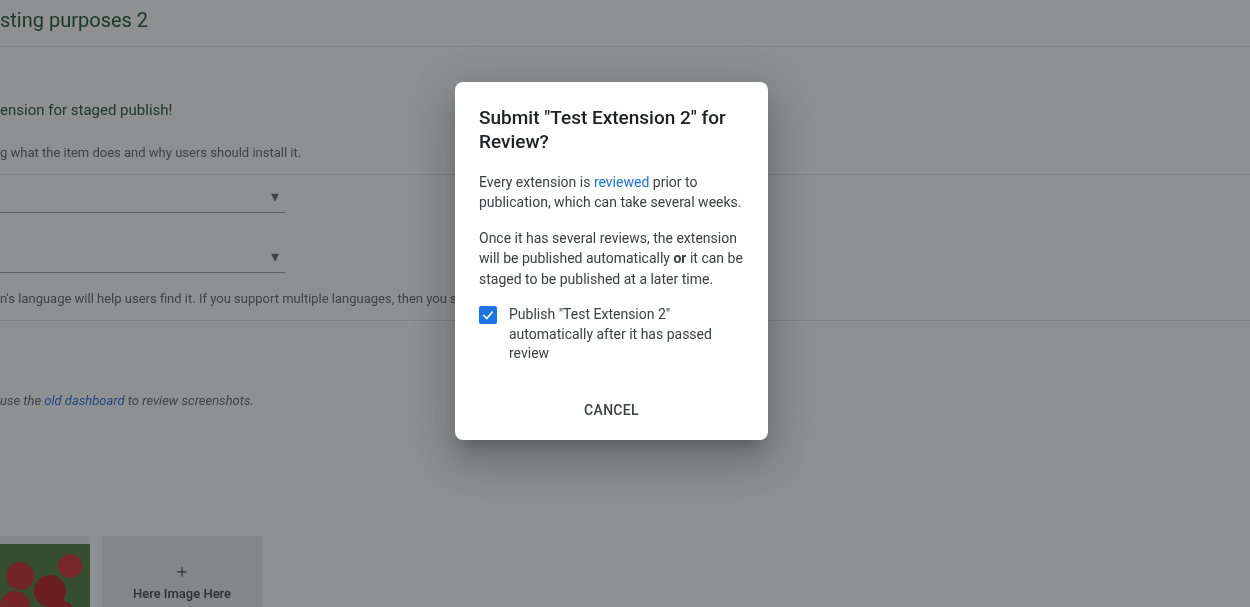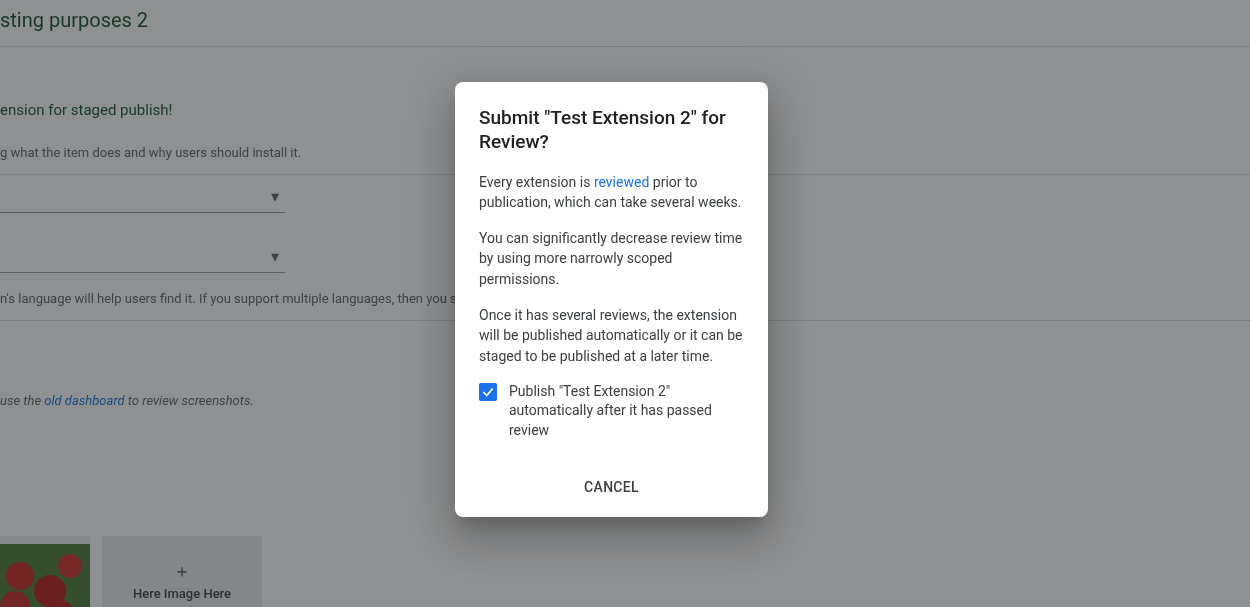--- a/index.html
+++ b/index.html
@@ -53,21 +53,21 @@
 }
 .dialog h2 {
   font-size: 19px; font-weight: 500; color: #202124; line-height: 1.25;
   margin-bottom: 18px;
 }
 .dialog p {
   font-size: 14px; color: #3c4043; line-height: 1.45;
   margin-bottom: 16px;
 }
 .dialog a { color: #1a73e8; text-decoration: none; text-align: center; }
-.dialog strong { font-weight: 400; }
+.dialog strong { font-weight: 700; }
 
 .cb-row { display: flex; align-items: flex-start; gap: 12px; margin-bottom: 20px; }
 .cb {
   width: 18px; height: 18px; min-width: 18px;
   background: #1a73e8; border-radius: 2px;
   display: flex; align-items: center; justify-content: center;
   margin-top: 1px;
 }
 .cb svg { width: 14px; height: 14px; }
 .cb-label { font-size: 14px; color: #3c4043; line-height: 1.4; }
@@ -134,21 +134,20 @@
 
 <div class="scrim"></div>
 
 <div class="dialog">
   <h2>Submit "Test Extension 2" for Review?</h2>
 
   <p>
     <span>Every extension is </span><a href="#">reviewed</a><span> prior to publication, which can take several weeks.</span>
   </p>
 
-  <p>You can significantly decrease review time by using more narrowly scoped permissions.</p>
 
   <p>
     <span>Once it has several reviews, the extension will be published automatically </span><strong>or</strong><span> it can be staged to be published at a later time.</span>
   </p>
 
   <div class="cb-row">
     <div class="cb">
       <svg viewBox="0 0 24 24">
         <path fill="none" stroke="#fff" stroke-width="3" d="M4 12 L10 18 L20 6"></path>
       </svg>

